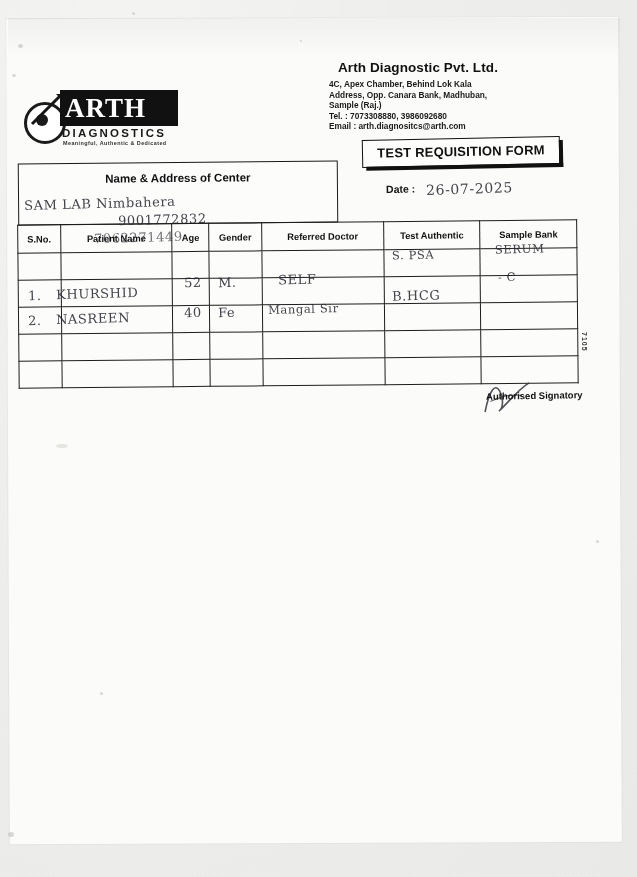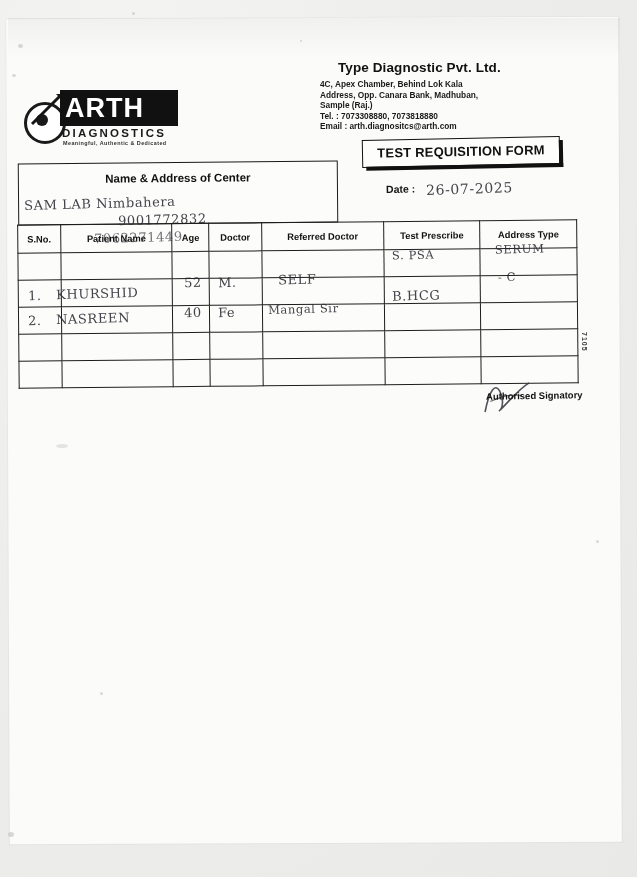--- a/index.html
+++ b/index.html
@@ -72,21 +72,21 @@
     width: 42px; height: 42px;
   }
   #logo-box {
     position: absolute;
     left: 38px; top: 2px;
     width: 118px; height: 36px;
     background: #111;
   }
   #logo-word {
     color: #fff;
-    font-family: Liberation Sans, sans-serif;
+    font-family: Liberation Serif, serif;
     font-weight: bold;
     font-size: 27px;
     letter-spacing: 1px;
     line-height: 36px;
     padding-left: 5px;
   }
   #logo-sub {
     position: absolute;
     left: 40px; top: 39px;
     font-size: 11.5px;
@@ -107,21 +107,21 @@
   #company-name {
     position: absolute;
     left: 338px; top: 60px;
     font-size: 13.5px;
     font-weight: bold;
     color: #111;
     letter-spacing: .1px;
   }
   #company-address {
     position: absolute;
-    left: 320px; top: 79px;
+    left: 329px; top: 79px;
     font-size: 8.3px;
     line-height: 10.6px;
     color: #1a1a1a;
     font-weight: bold;
   }
   #company-address div { white-space: nowrap; }
 
   
   #title-bar {
     position: absolute;
@@ -269,26 +269,26 @@
       <path d="M6 34 L34 6" stroke="#151515" stroke-width="3" fill="none"></path>
       <path d="M30 4 L36 4 L36 10 Z" fill="#151515"></path>
     </svg>
     <div id="logo-box">
       <div id="logo-word">ARTH</div>
     </div>
     <div id="logo-sub">DIAGNOSTICS</div>
     <div id="logo-tag">Meaningful, Authentic &amp; Dedicated</div>
   </div>
 
-  <div id="company-name">Type Diagnostic Pvt. Ltd.</div>
+  <div id="company-name">Arth Diagnostic Pvt. Ltd.</div>
   <div id="company-address">
     <div>4C, Apex Chamber, Behind Lok Kala</div>
     <div>Address, Opp. Canara Bank, Madhuban,</div>
     <div>Sample (Raj.)</div>
-    <div>Tel. : 7073308880, 7073818880</div>
+    <div>Tel. : 7073308880, 3986092680</div>
     <div>Email : arth.diagnositcs@arth.com</div>
   </div>
 
   <div id="title-bar">
     <div id="title-text">TEST REQUISITION FORM</div>
   </div>
 
   <div id="date-row">
     <span id="date-label">Date :</span>
     <span class="hand lg" style="position:relative; left:6px; top:2px; display:inline-block; transform:rotate(-1deg);">26-07-2025</span>
@@ -310,24 +310,24 @@
         <col style="width:52px">
         <col style="width:120px">
         <col style="width:95px">
         <col style="width:95px">
       </colgroup>
       <tbody>
           <tr class="hdr">
         <th>S.No.</th>
         <th>Patient Name</th>
         <th>Age</th>
-        <th>Doctor</th>
+        <th>Gender</th>
         <th>Referred Doctor</th>
-        <th>Test Prescribe</th>
-        <th>Address Type</th>
+        <th>Test Authentic</th>
+        <th>Sample Bank</th>
       </tr>
       <tr>
         <td class="empty"></td>
         <td class="empty"></td>
         <td class="empty"></td>
         <td class="empty"></td>
         <td class="empty"></td>
         <td class="empty"></td>
         <td class="empty"></td>
       </tr>

